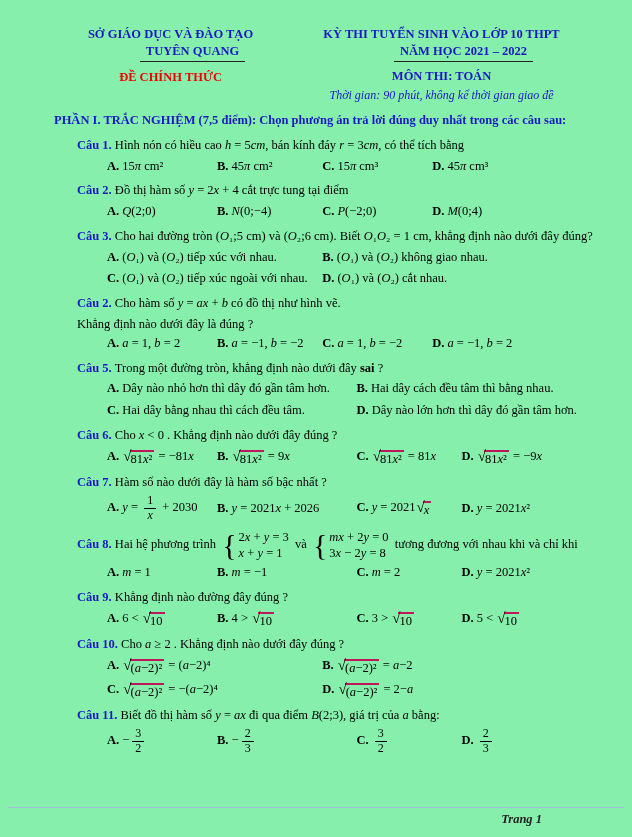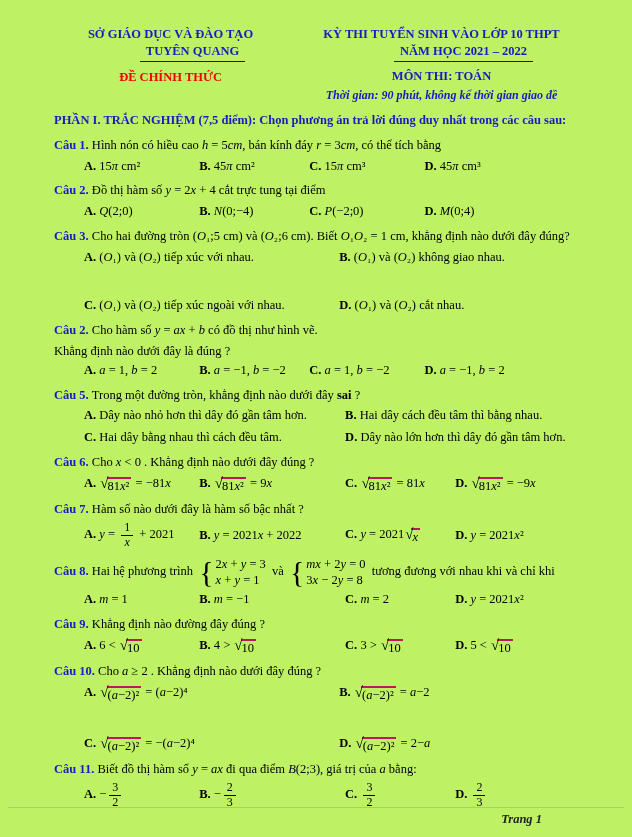--- a/index.html
+++ b/index.html
@@ -1,39 +1,39 @@
 <!DOCTYPE html>
 <html style="--blue: #1a1ac4; --red: #f20000; --line: #a3bbdc;"><head>
 <meta charset="utf-8">
 <style>
   :root{ --blue:#1a1ac4; --red:#f20000; --line:#a3bbdc; }
   html,body{margin:0;padding:0;background:#fff;}
   body{font-family:"Liberation Serif", serif; font-size:12.5px; color:#000;}
   .page{position:relative; width:632px; height:837px; box-sizing:border-box;
-        padding:26px 36px 0 54px; overflow:hidden; background:#bef264;}
+        padding:26px 36px 0 54px; overflow:hidden; background:#86efac;}
   
   .header{display:flex; margin-bottom:6px;}
   .h-left{width:43%; text-align:center; color:var(--blue); font-weight:bold; line-height:1.35;}
   .h-right{width:57%; text-align:center; color:var(--blue); font-weight:bold; line-height:1.35;}
   .underlined{display:inline-block; border-bottom:1px solid #222; padding:0 6px 1px 6px;margin-left:44px;}
   .h-left .l3{color:var(--red); margin-top:7px;}
   .h-right .r3{margin-top:6px;}
-  .h-right .r4{font-weight:bold; font-style:italic; font-size:12px; margin-top:2px;}
+  .h-right .r4{font-weight:normal; font-style:italic; font-size:12px; margin-top:2px;}
   
   .section-title{color:var(--blue); font-weight:bold; margin:10px 0 8px 0;}
   
-  .question{margin-bottom:6px;}
+  .question{margin-bottom:6px;margin-left:23px;}
   .q-body{margin:2px 0; line-height:1.5;}
   .q-label{color:var(--blue); font-weight:bold;}
   .q-figure{text-align:center; margin:6px 0;}
   .q-body2{margin:4px 0 2px 0;}
   .opts{display:grid; padding-left:30px; row-gap:3px; align-items:center; margin-top:1px;}
   .cols-a{grid-template-columns:22.5% 21.5% 22.5% 33.5%;}
   .cols-b{grid-template-columns:22.5% 28.5% 21.5% 27.5%;}
-  .cols-2a{grid-template-columns:44% 56%;gap:30px;}
+  .cols-2a{grid-template-columns:44% 56%;}
   .cols-2b{grid-template-columns:51% 49%;}
   .opt{line-height:1.5; white-space:nowrap;}
   .opt-k{font-weight:bold;}
   
   .seg-m{font-style:italic;}
   .seg-b{font-weight:bold;}
   .sq{display:inline-flex; align-items:stretch; vertical-align:-2px; margin:0 1px;}
   .rad{font-size:15px; line-height:1; margin-right:-2px; transform:translateY(-1px);}
   .sqc{border-top:2px solid #be185d; line-height:1.25; padding:0 2px 0 1px;}
   .fr{display:inline-flex; flex-direction:column; align-items:center; vertical-align:middle;
@@ -137,22 +137,22 @@
               <span class="sqc"><span class="seg-t">81</span><span class="seg-m">x</span><span class="seg-t">²</span></span>
             </span><span class="seg-t"> = −9</span><span class="seg-m">x</span></div>
         </div>
       </section>
       <section class="question">
         <div class="q-body"><span class="q-label">Câu 7. </span><span class="seg-t">Hàm số nào dưới đây là hàm số bậc nhất ?</span></div>
         <div class="opts cols-b">
           <div class="opt"><span class="opt-k">A. </span><span class="seg-m">y</span><span class="seg-t"> = </span><span class="fr">
               <span class="frn"><span class="seg-t">1</span></span>
               <span class="frd"><span class="seg-m">x</span></span>
-            </span><span class="seg-t"> + 2021</span></div>
-          <div class="opt"><span class="opt-k">B. </span><span class="seg-m">y</span><span class="seg-t"> = 2021</span><span class="seg-m">x</span><span class="seg-t"> + 2022</span></div>
+            </span><span class="seg-t"> + 2030</span></div>
+          <div class="opt"><span class="opt-k">B. </span><span class="seg-m">y</span><span class="seg-t"> = 2021</span><span class="seg-m">x</span><span class="seg-t"> + 2026</span></div>
           <div class="opt"><span class="opt-k">C. </span><span class="seg-m">y</span><span class="seg-t"> = 2021</span><span class="sq">
               <span class="rad">√</span>
               <span class="sqc"><span class="seg-m">x</span></span>
             </span></div>
           <div class="opt"><span class="opt-k">D. </span><span class="seg-m">y</span><span class="seg-t"> = 2021</span><span class="seg-m">x</span><span class="seg-t">²</span></div>
         </div>
       </section>
       <section class="question">
         <div class="q-body"><span class="q-label">Câu 8. </span><span class="seg-t">Hai hệ phương trình </span><span class="sys">
             <span class="brace">{</span>

